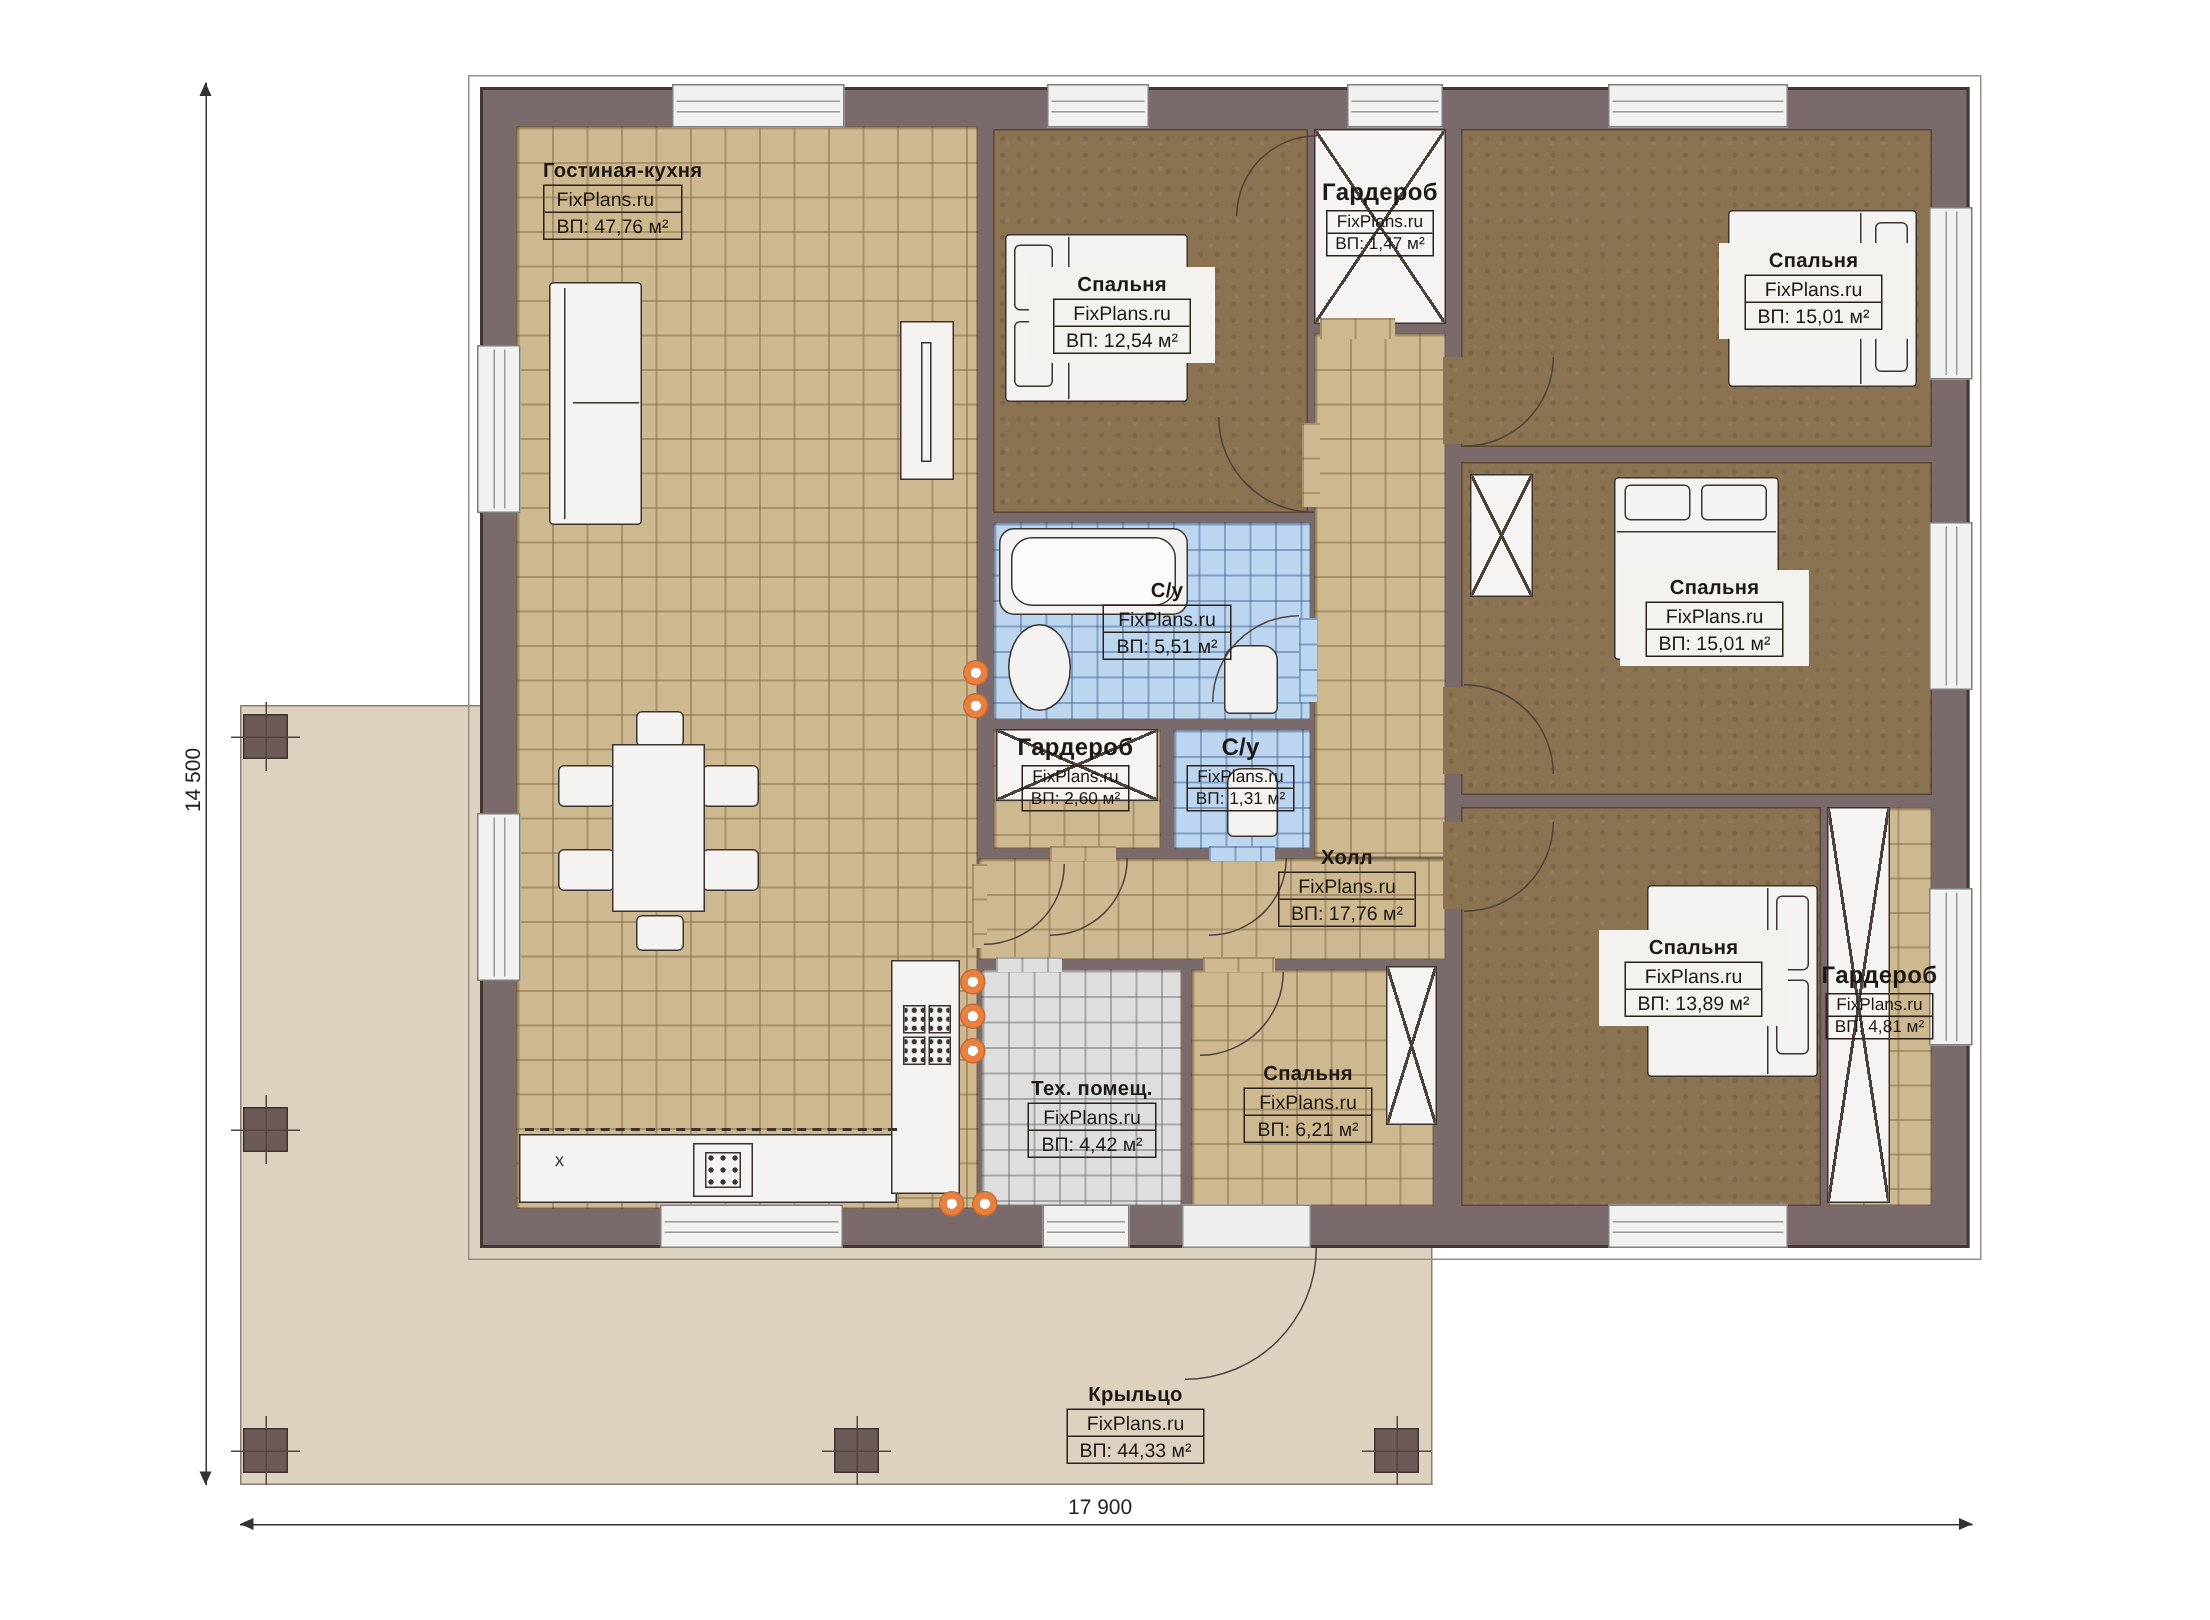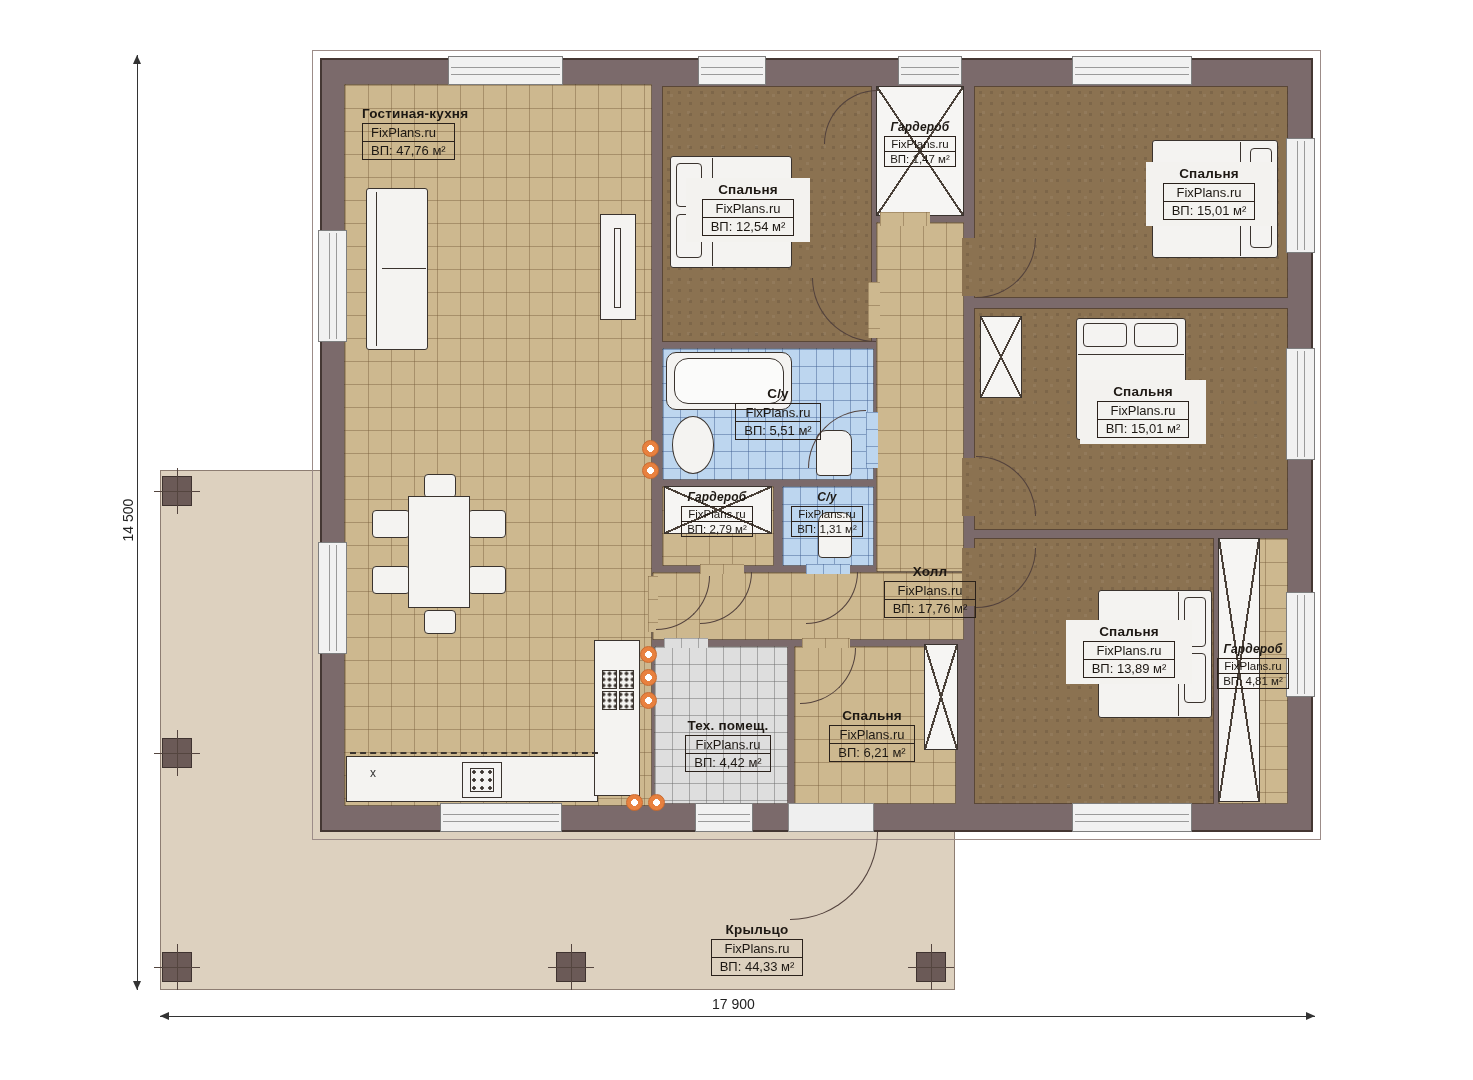--- a/index.html
+++ b/index.html
@@ -72,21 +72,21 @@
        background:radial-gradient(circle,#ffffff 0 31%,#e8813f 33% 100%);
        border:1px solid #c96a2e;}
 
   
   .rlabel{position:absolute;text-align:center;color:#1d1813;z-index:30;}
   .rname{font-weight:bold;font-size:13.5px;margin-bottom:2px;letter-spacing:.2px;}
   .rbox{display:inline-block;border:1.6px solid #2a211b;}
   .rbrand{padding:1px 8px;border-bottom:1.6px solid #2a211b;font-size:13px;}
   .rarea{padding:1px 8px;font-size:13px;white-space:nowrap;}
   .onwhite{background:#f3f2ef;padding:4px 4px 6px;}
-  .sm .rname{font-size:12px;font-style:italic;} .sm .rbrand,.sm .rarea{font-size:11.5px;padding:1px 5px;}
+  .sm .rname{font-size:16px;} .sm .rbrand,.sm .rarea{font-size:11.5px;padding:1px 5px;}
 
   
   .dim-line-v{border-left:1px solid #333;z-index:5;}
   .dim-line-h{border-top:1px solid #333;z-index:5;}
   .dim-text{position:absolute;font-size:14px;color:#222;z-index:6;}
   .tri{width:0;height:0;z-index:6;}
   .tri-up{border-left:4px solid transparent;border-right:4px solid transparent;border-bottom:9px solid #333;}
   .tri-down{border-left:4px solid transparent;border-right:4px solid transparent;border-top:9px solid #333;}
   .tri-left{border-top:4px solid transparent;border-bottom:4px solid transparent;border-right:9px solid #333;}
   .tri-right{border-top:4px solid transparent;border-bottom:4px solid transparent;border-left:9px solid #333;}
@@ -266,30 +266,30 @@
 
   <div class="rlabel" style="left:722px;top:386px;width:112px;">
     <div class="rname">С/у</div>
     <div class="rbox"><div class="rbrand">FixPlans.ru</div>
       <div class="rarea">ВП: 5,51 м²</div></div>
   </div>
 
   <div class="rlabel sm" style="left:664px;top:490px;width:106px;">
     <div class="rname">Гардероб</div>
     <div class="rbox"><div class="rbrand">FixPlans.ru</div>
-      <div class="rarea">ВП: 2,79 м²</div></div>
+      <div class="rarea">ВП: 2,60 м²</div></div>
   </div>
 
   <div class="rlabel sm" style="left:780px;top:490px;width:94px;">
     <div class="rname">С/у</div>
     <div class="rbox"><div class="rbrand">FixPlans.ru</div>
       <div class="rarea">ВП: 1,31 м²</div></div>
   </div>
 
-  <div class="rlabel" style="left:876px;top:564px;width:108px;">
+  <div class="rlabel" style="left:844px;top:564px;width:108px;">
     <div class="rname">Холл</div>
     <div class="rbox"><div class="rbrand">FixPlans.ru</div>
       <div class="rarea">ВП: 17,76 м²</div></div>
   </div>
 
   <div class="rlabel onwhite" style="left:1066px;top:620px;width:118px;">
     <div class="rname">Спальня</div>
     <div class="rbox"><div class="rbrand">FixPlans.ru</div>
       <div class="rarea">ВП: 13,89 м²</div></div>
   </div>

